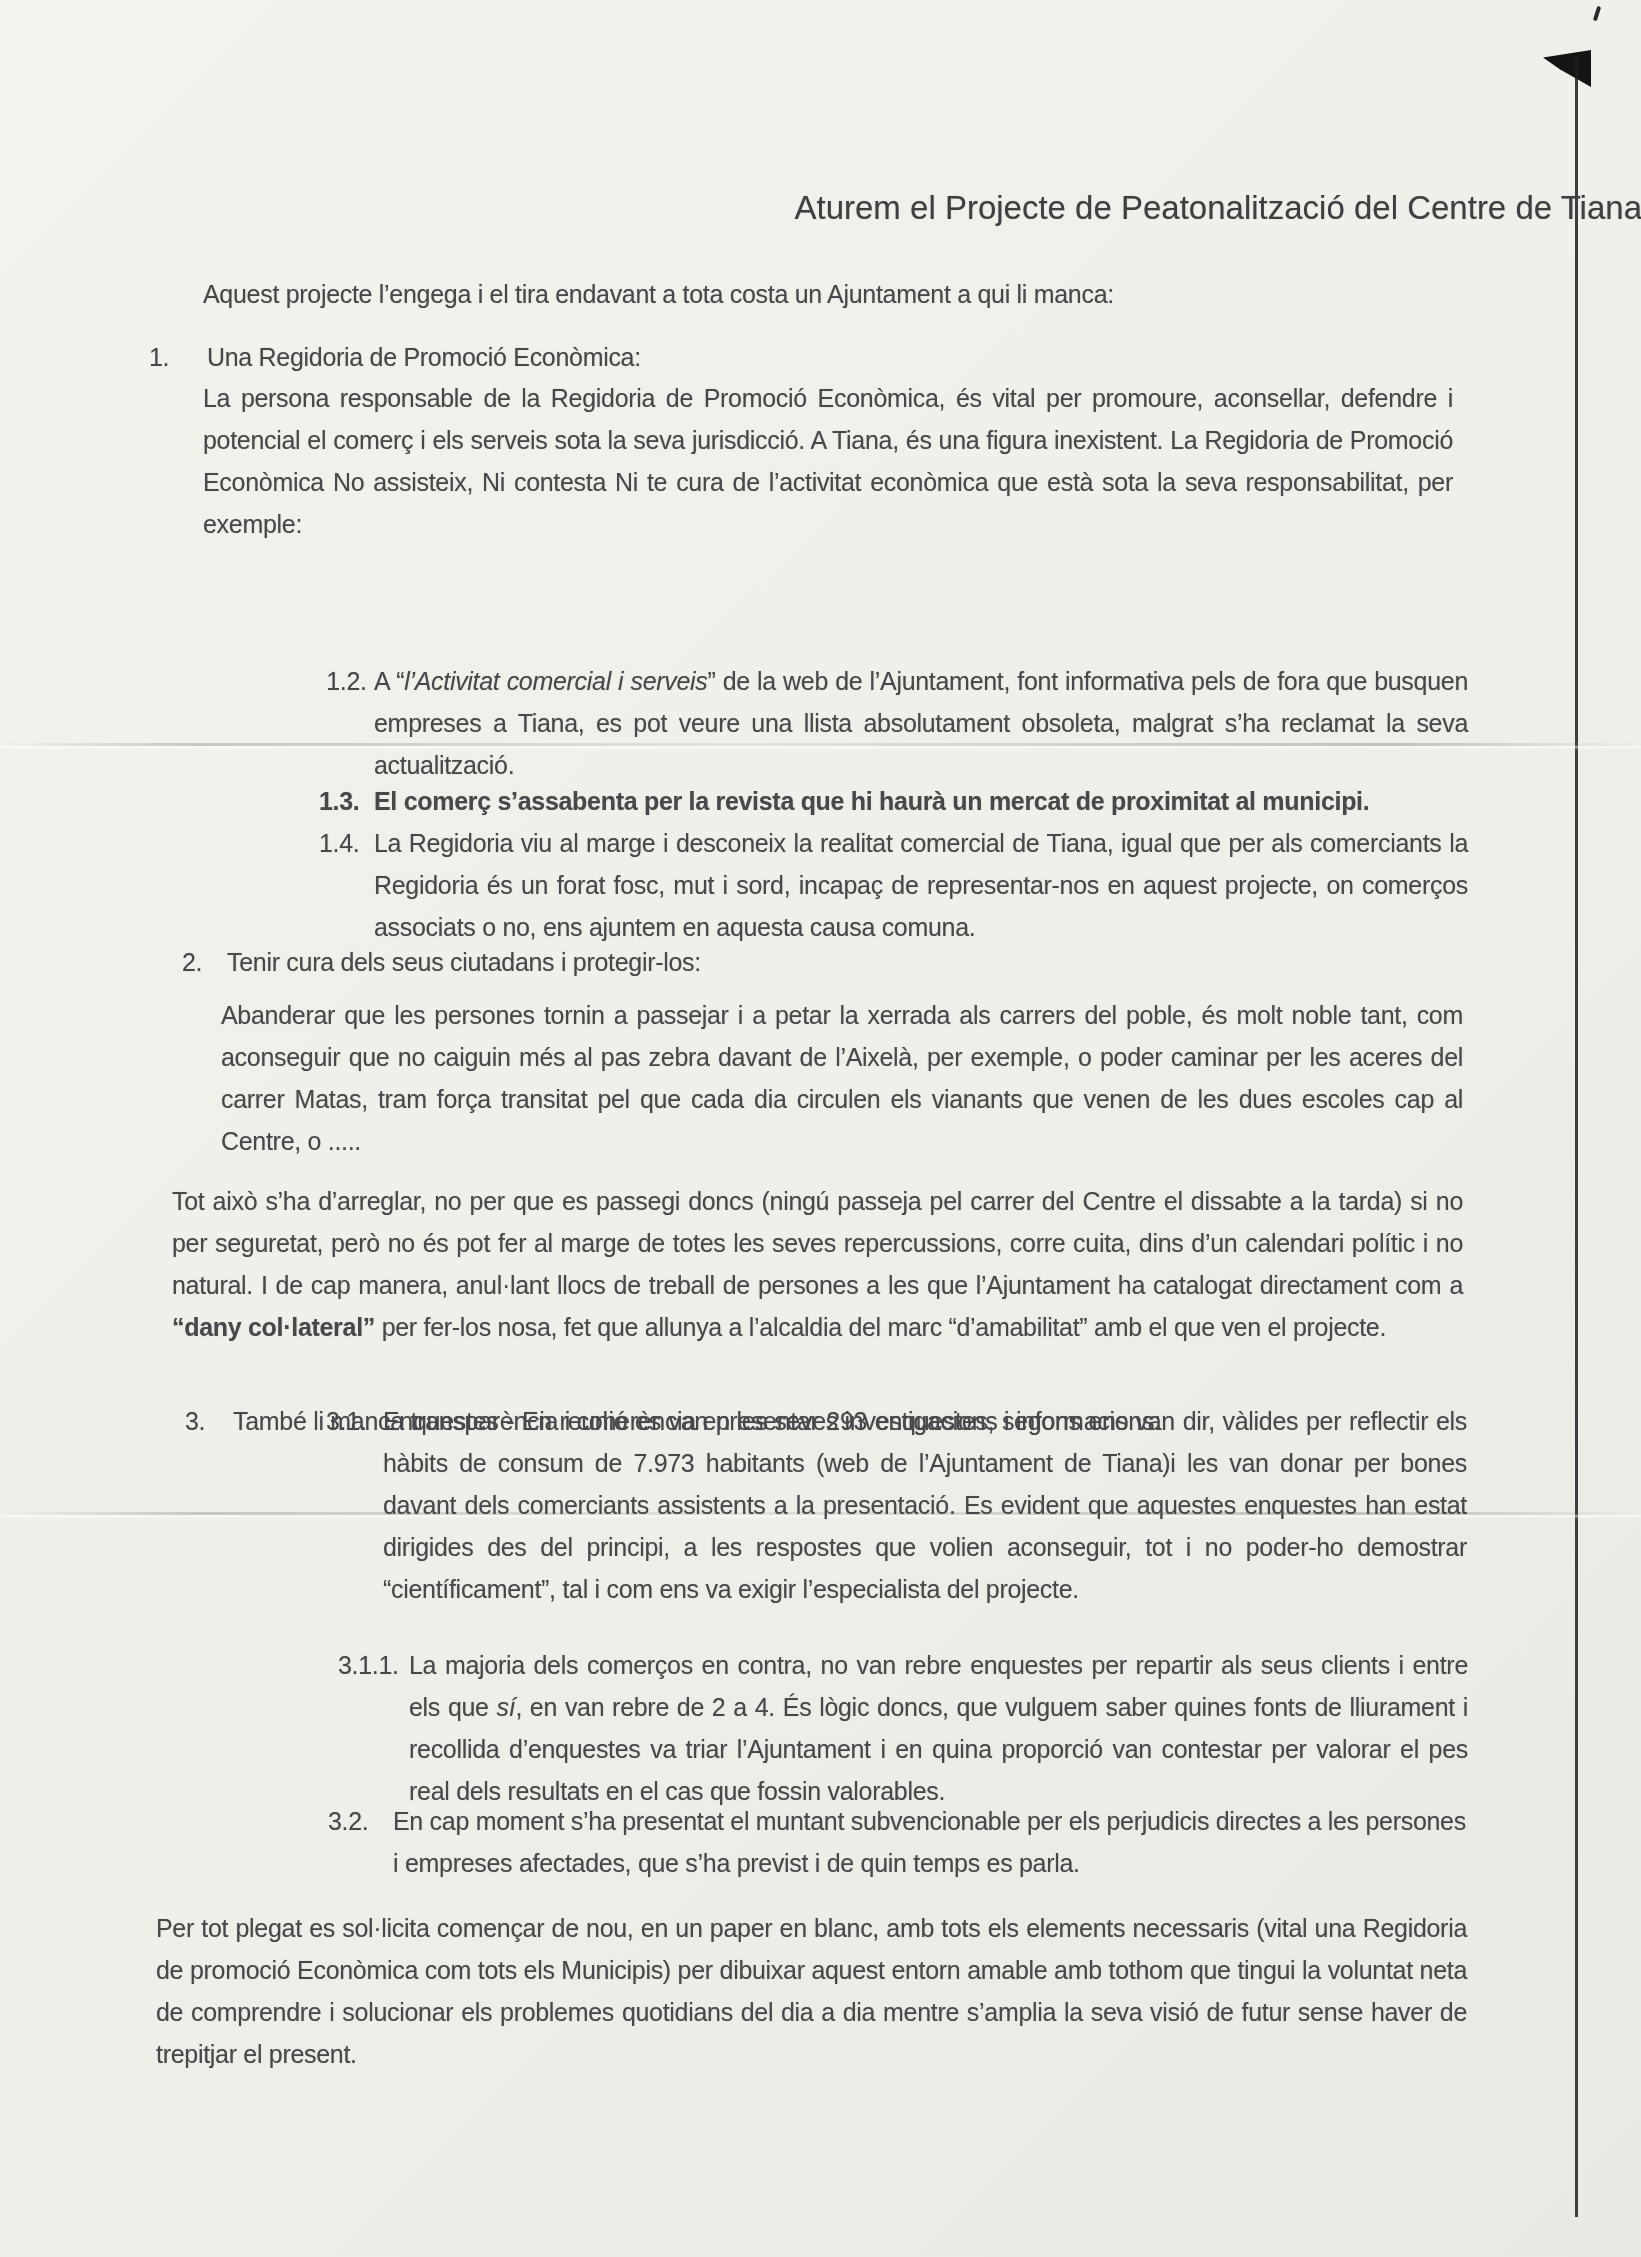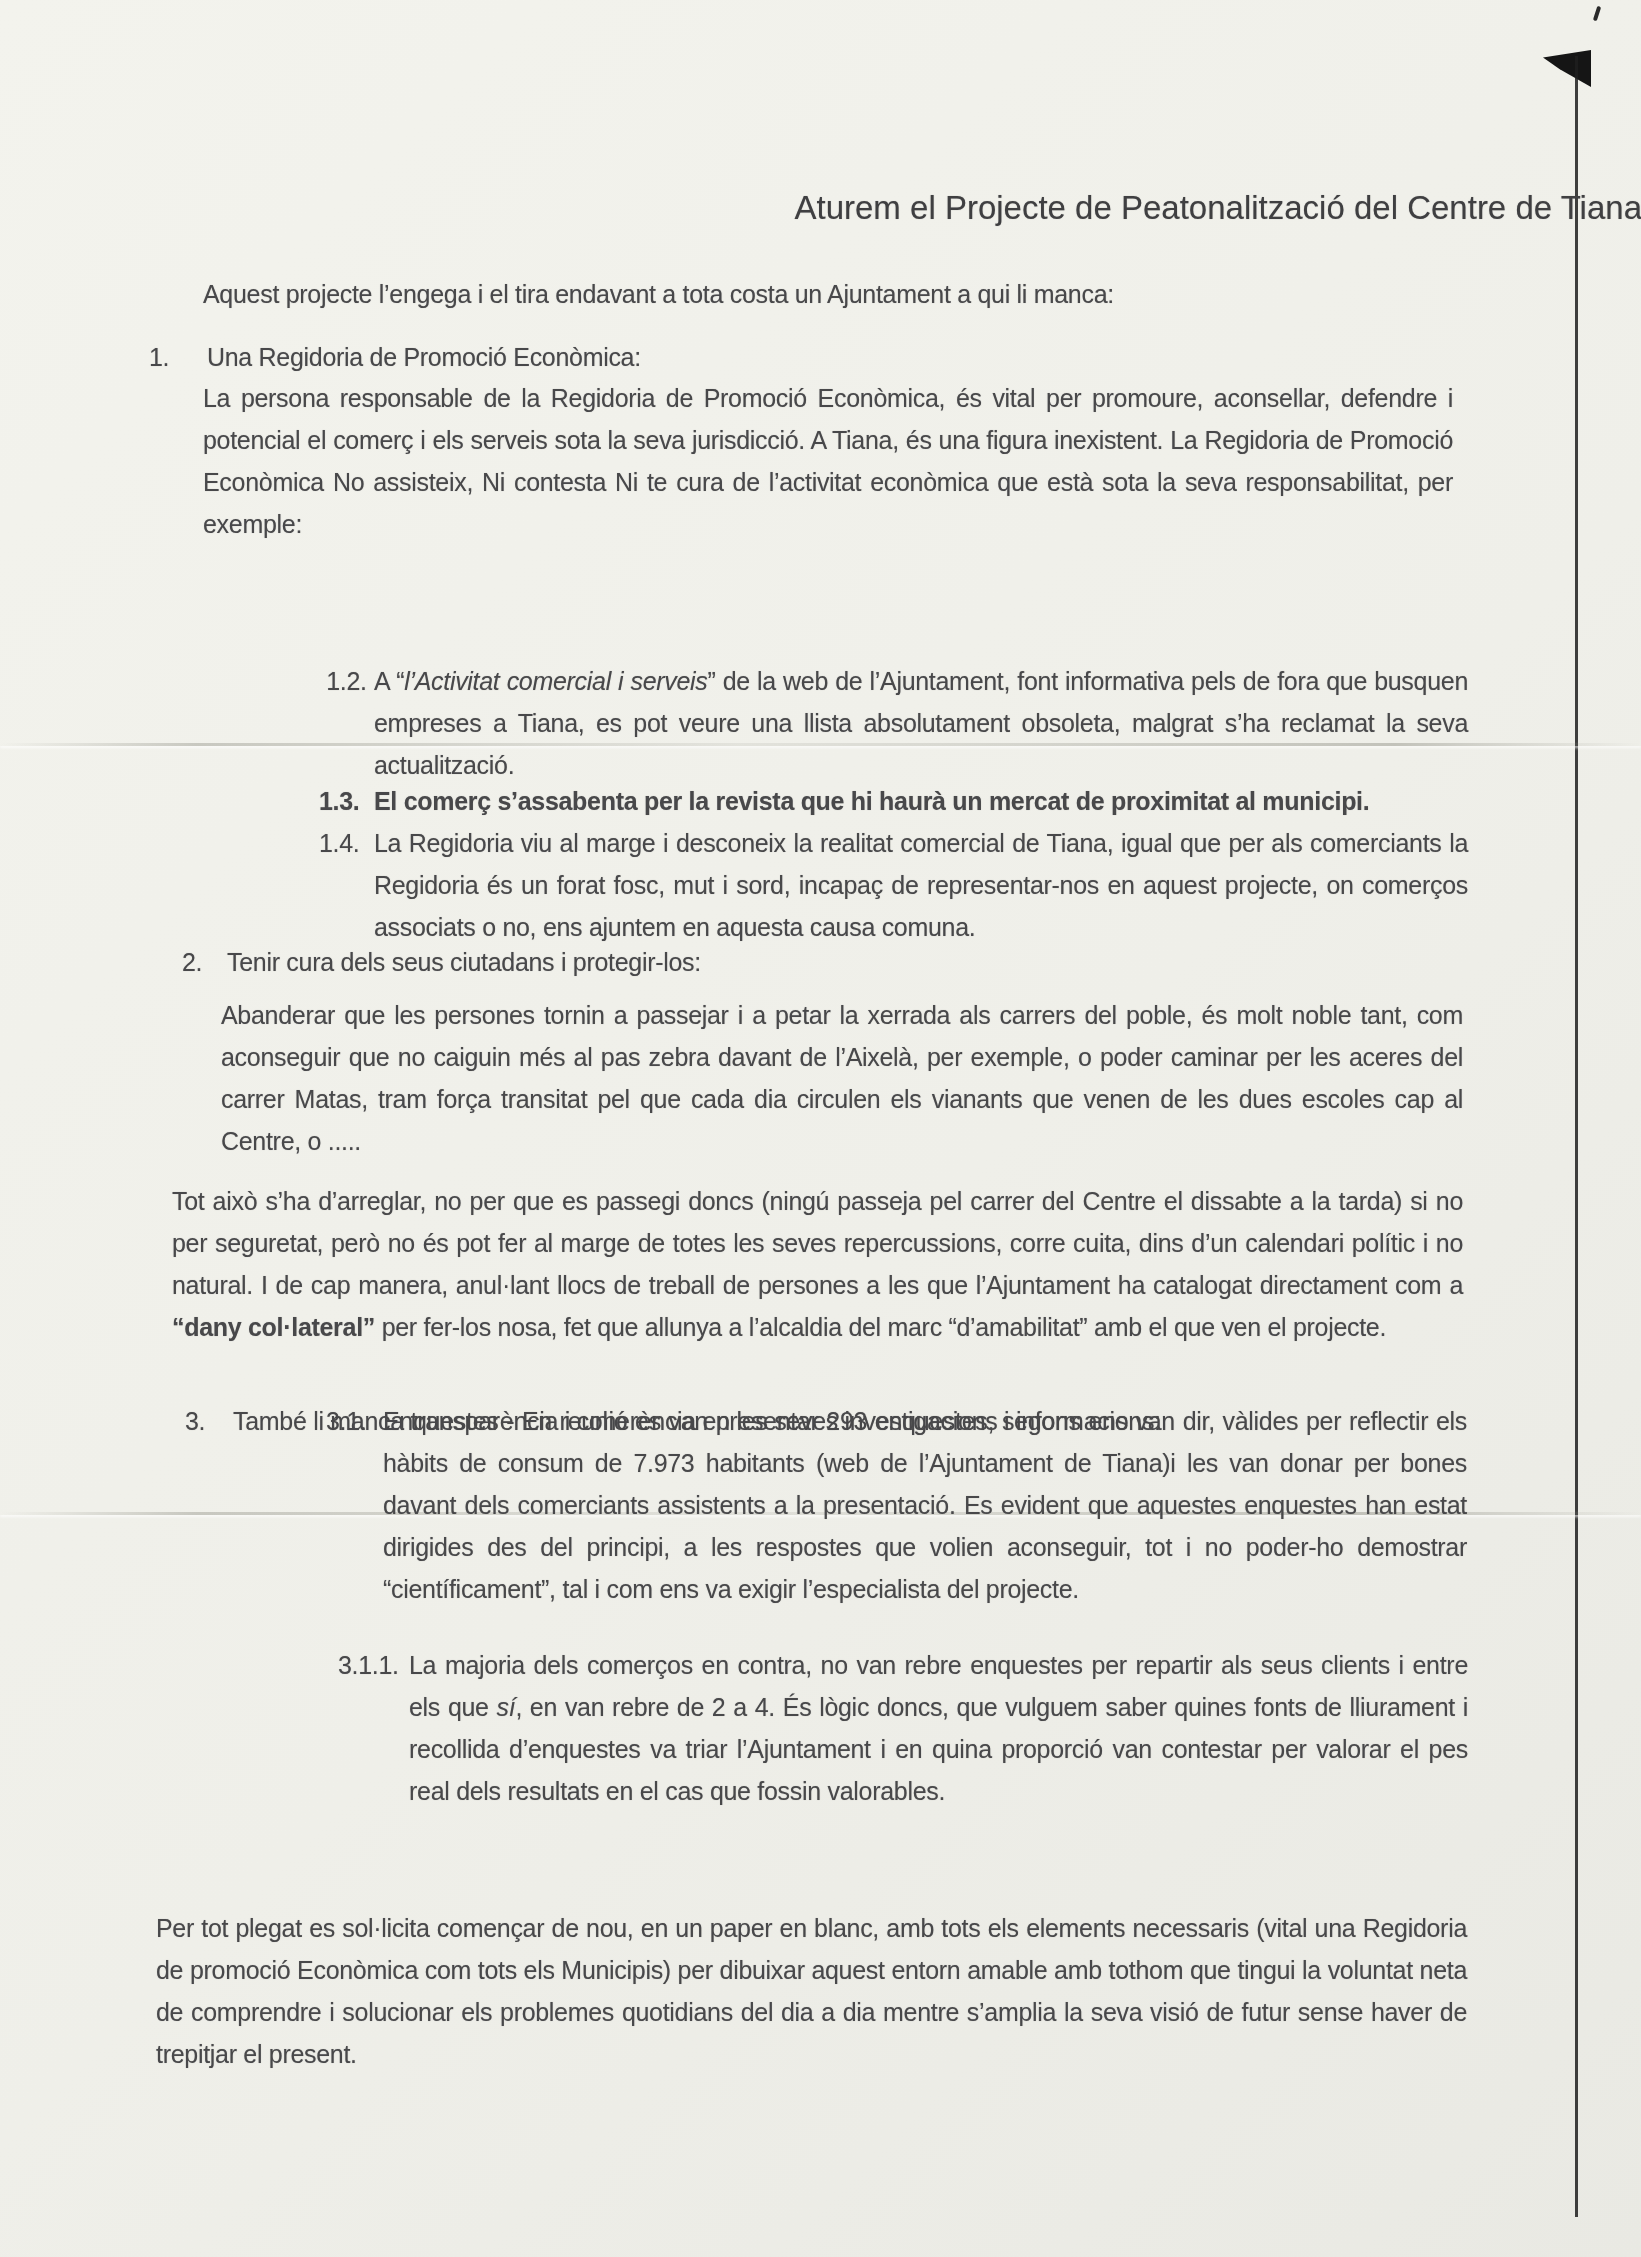--- a/index.html
+++ b/index.html
@@ -124,17 +124,21 @@
   <div class="abs txt row" style="left:326px; top:1400px; width:1141px;">
     <span class="num" style="width:57px;">3.1.</span>
     <div class="justify" style="flex:1;">Enquestes - En reunió es van presentar 293 enquestes, segons ens van dir,  vàlides per reflectir els hàbits de consum de 7.973 habitants (web de l’Ajuntament de Tiana)i les van donar per bones davant dels comerciants assistents a la presentació. Es evident que aquestes enquestes han estat dirigides des del principi, a les respostes que volien aconseguir, tot i no poder-ho demostrar “científicament”, tal i com ens va exigir l’especialista del projecte.</div>
   </div>
 
   <div class="abs txt row" style="left:338px; top:1644px; width:1130px;">
     <span class="num" style="width:71px;">3.1.1.</span>
     <div class="justify" style="flex:1;"><span>La majoria dels comerços en contra, no van rebre enquestes per repartir als seus clients i entre els que </span><span class="italic">sí</span><span>, en van rebre de 2 a 4. És lògic doncs, que vulguem saber quines fonts de lliurament i recollida d’enquestes va triar l’Ajuntament i en quina proporció van contestar per valorar el pes real dels resultats en el cas que fossin valorables.</span></div>
   </div>
 
+  <div class="abs txt row" style="left:328px; top:1800px; width:1139px;">
+    <span class="num" style="width:65px;">3.2.</span>
+    <div style="flex:1;">En cap moment s’ha presentat el muntant subvencionable per els perjudicis directes a les persones i empreses afectades,  que s’ha  previst i de quin temps es parla.</div>
+  </div>
 
   <div class="abs txt justify" style="left:156px; top:1907px; width:1311px;">Per tot plegat es sol·licita començar de nou, en un paper en blanc, amb tots els elements necessaris (vital una Regidoria de promoció Econòmica com tots els Municipis) per dibuixar aquest entorn amable amb tothom que tingui la voluntat neta de comprendre i solucionar els problemes quotidians del dia a dia mentre  s’amplia la seva visió de futur sense haver de trepitjar el present.</div>
 
 </div>
 
 
 </body></html>

